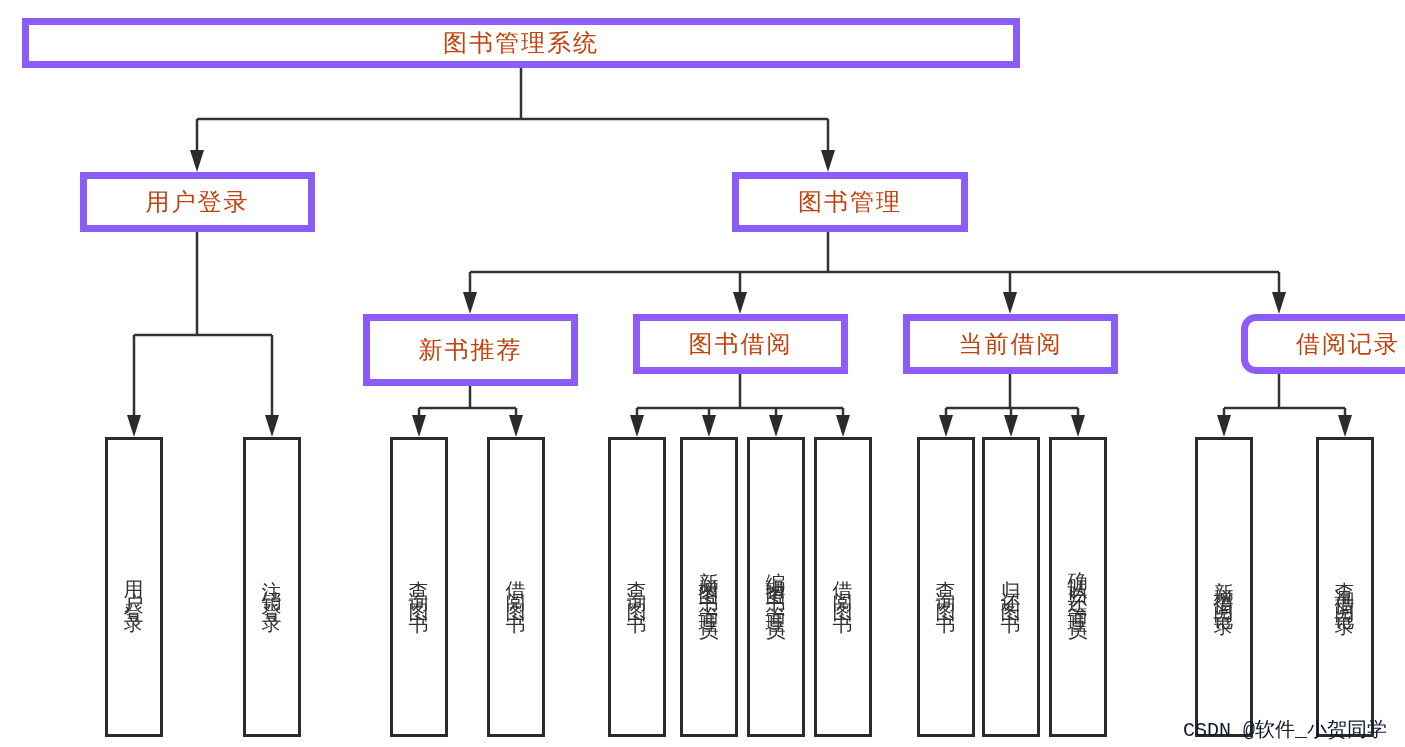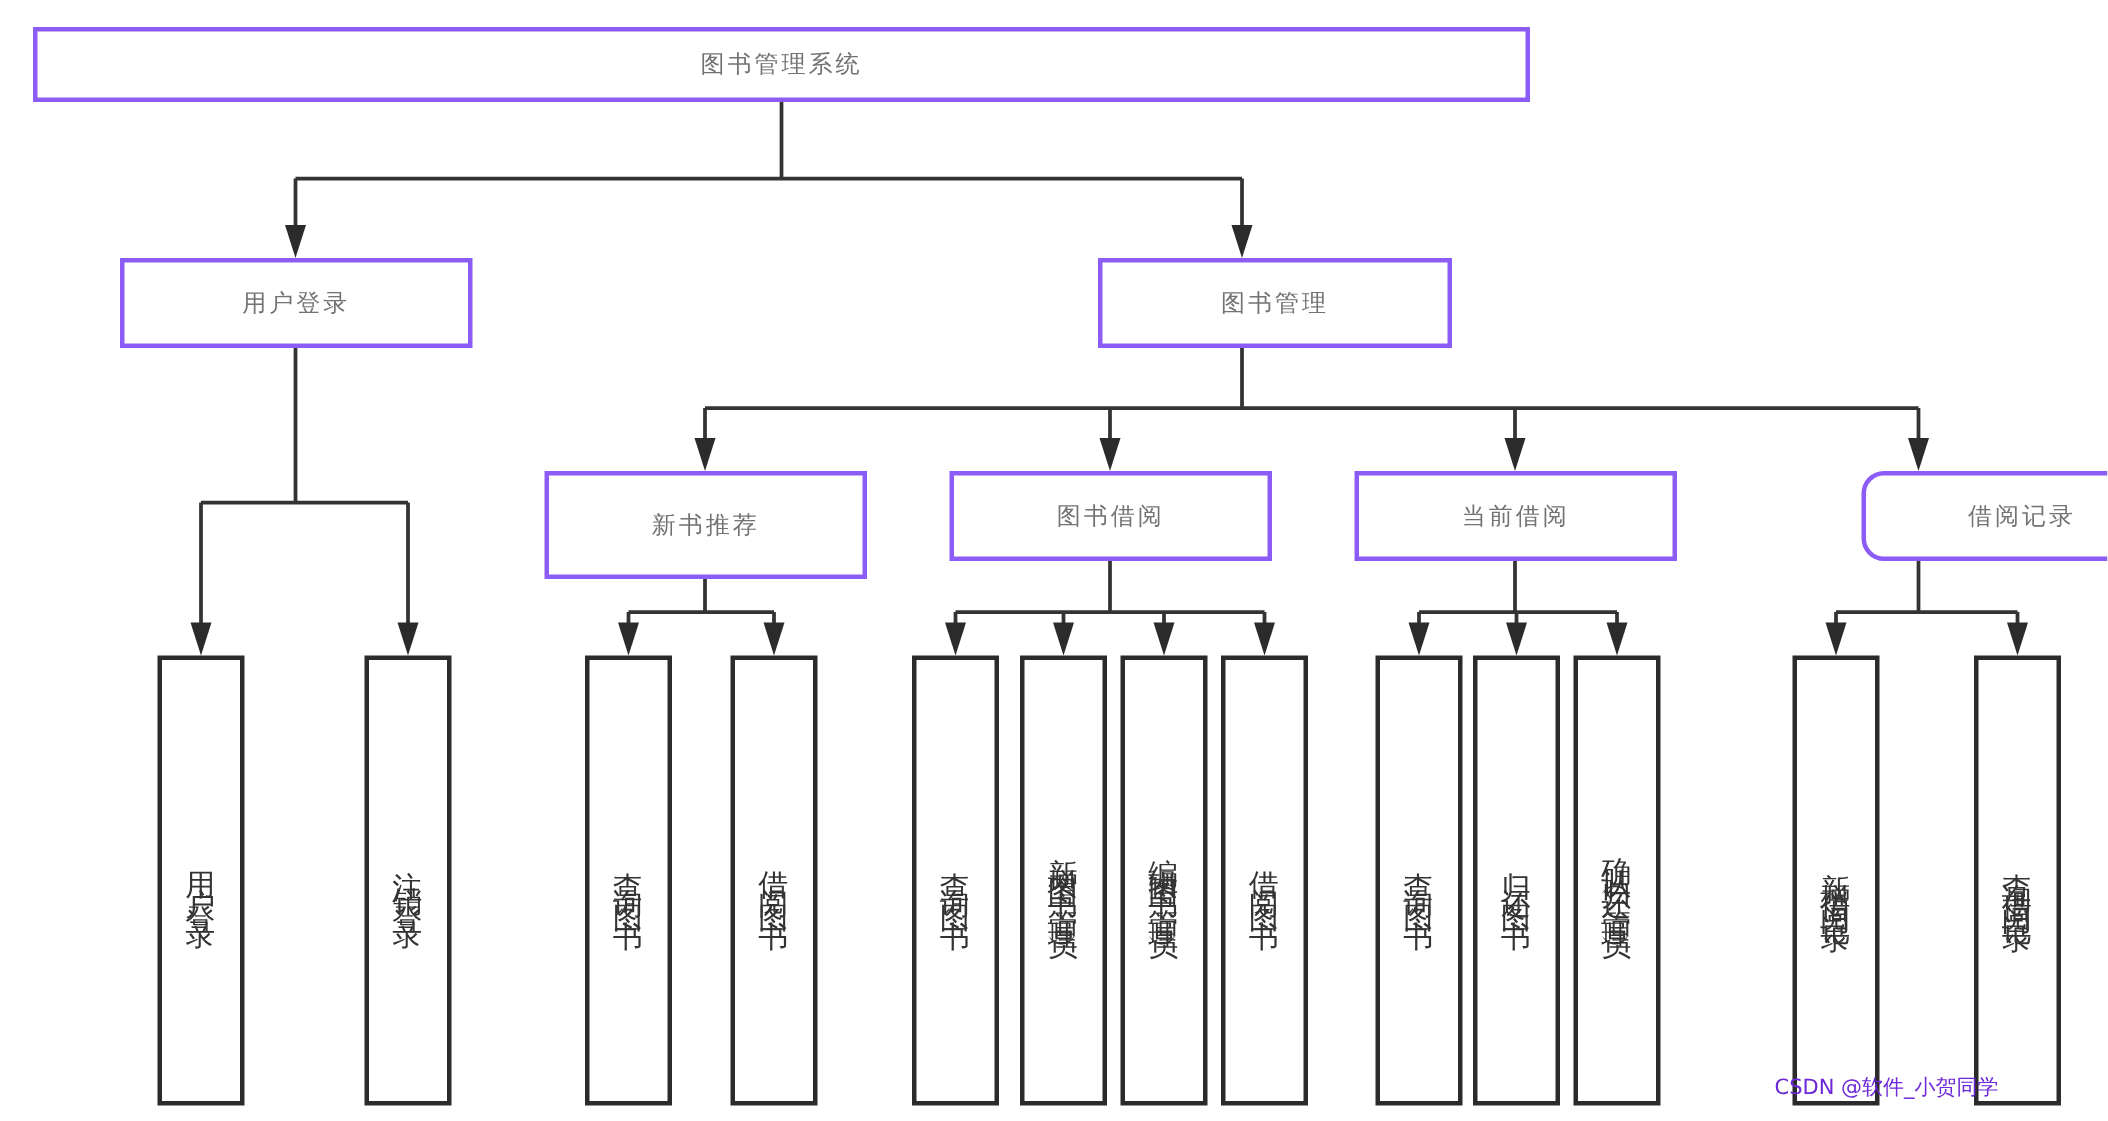--- a/index.html
+++ b/index.html
@@ -18,27 +18,27 @@
   #connectors {
     position: absolute;
     left: 0; top: 0;
     width: 1405px;
     height: 747px;
     z-index: 0;
   }
   .hbox {
     position: absolute;
     box-sizing: border-box;
-    border: 3px solid #8b5cf6;
+    border: 7px solid #8b5cf6;
     background: #ffffff;
     display: flex;
     align-items: center;
     justify-content: center;
-    font-size: 16px;
-    color: #737373;
+    font-size: 24px;
+    color: #c2410c;
     letter-spacing: 2px;
     z-index: 1;
   }
   .vbox {
     position: absolute;
     box-sizing: border-box;
     border: 3px solid #2b2b2b;
     background: #ffffff;
     width: 58px;
     height: 300px;
@@ -57,24 +57,25 @@
     white-space: nowrap;
   }
   .vbox.long span {
     letter-spacing: 7px;
   }
   .watermark {
     position: absolute;
     left: 1183px;
     top: 716px;
     width: 220px;
-    font-size: 14px;
-    color: #6d28d9;
+    font-size: 20px;
+    color: #0f172a;
     z-index: 3;
     white-space: nowrap;
+    font-family: Liberation Mono, monospace;
   }
 </style>
 </head>
 <body>
 
 <div id="canvas">
 
   <svg id="connectors" viewBox="0 0 1405 747" xmlns="http://www.w3.org/2000/svg">
     <g stroke="#333333" stroke-width="2.5" fill="none">
 

